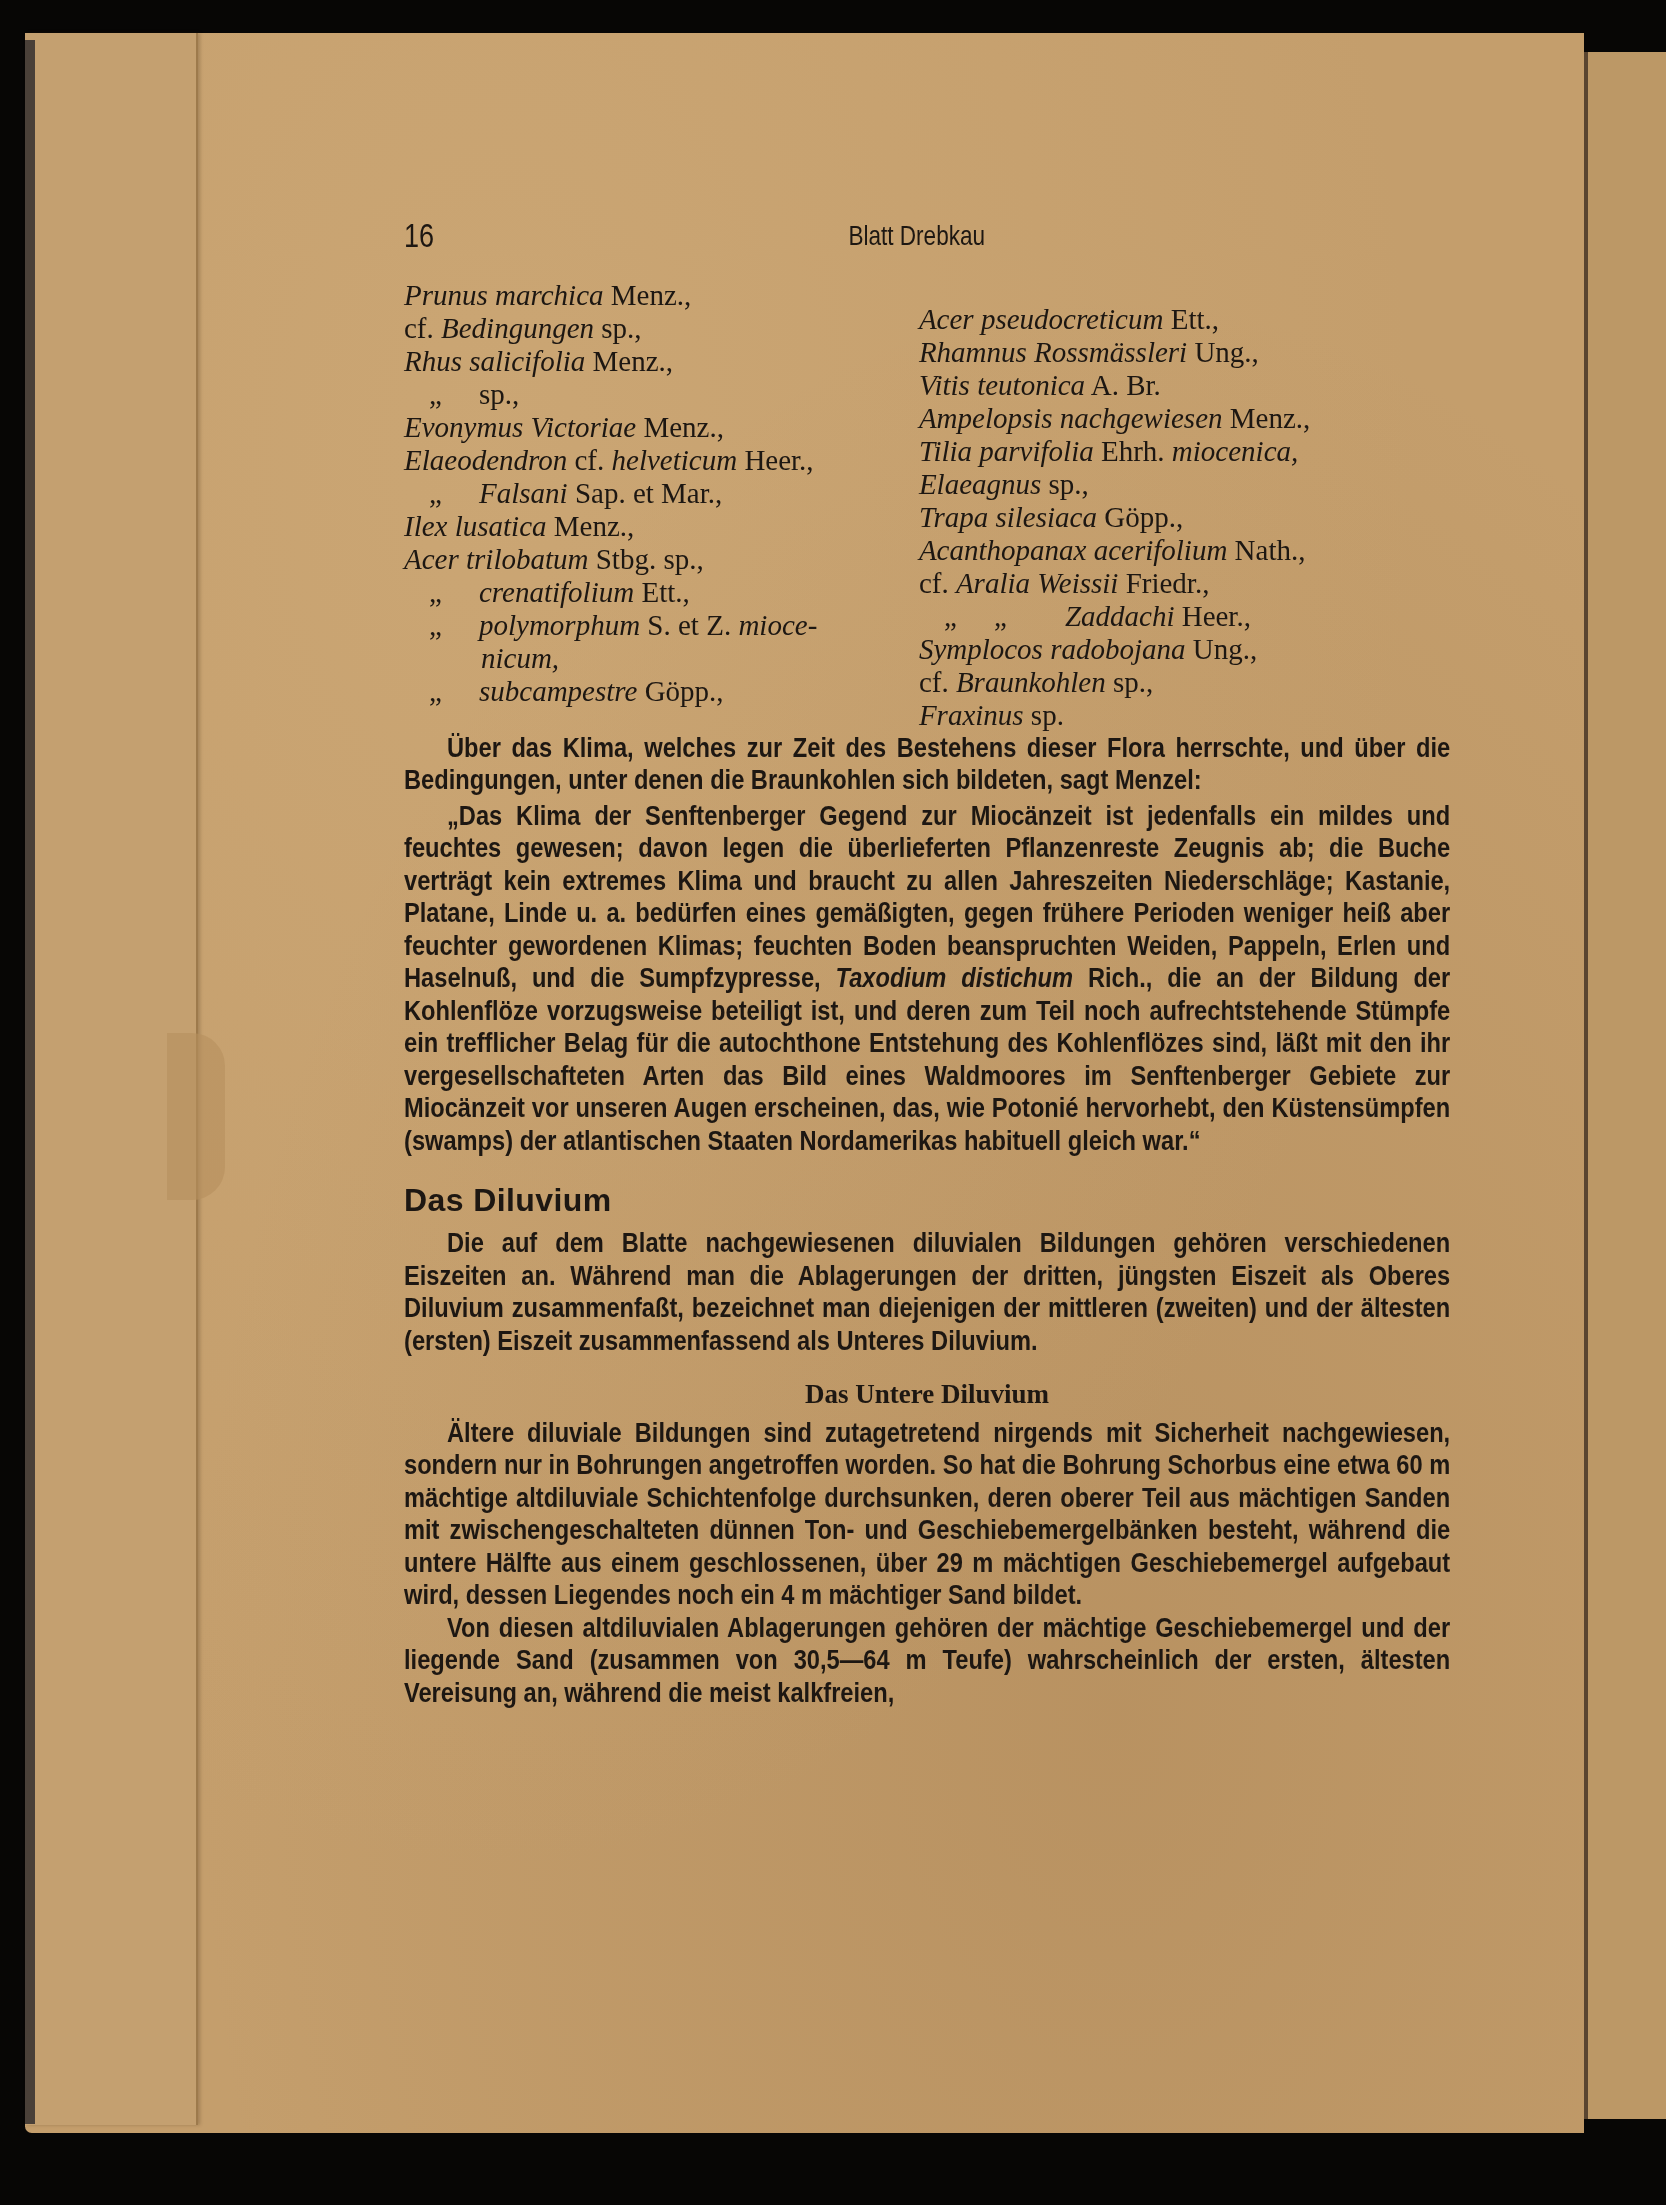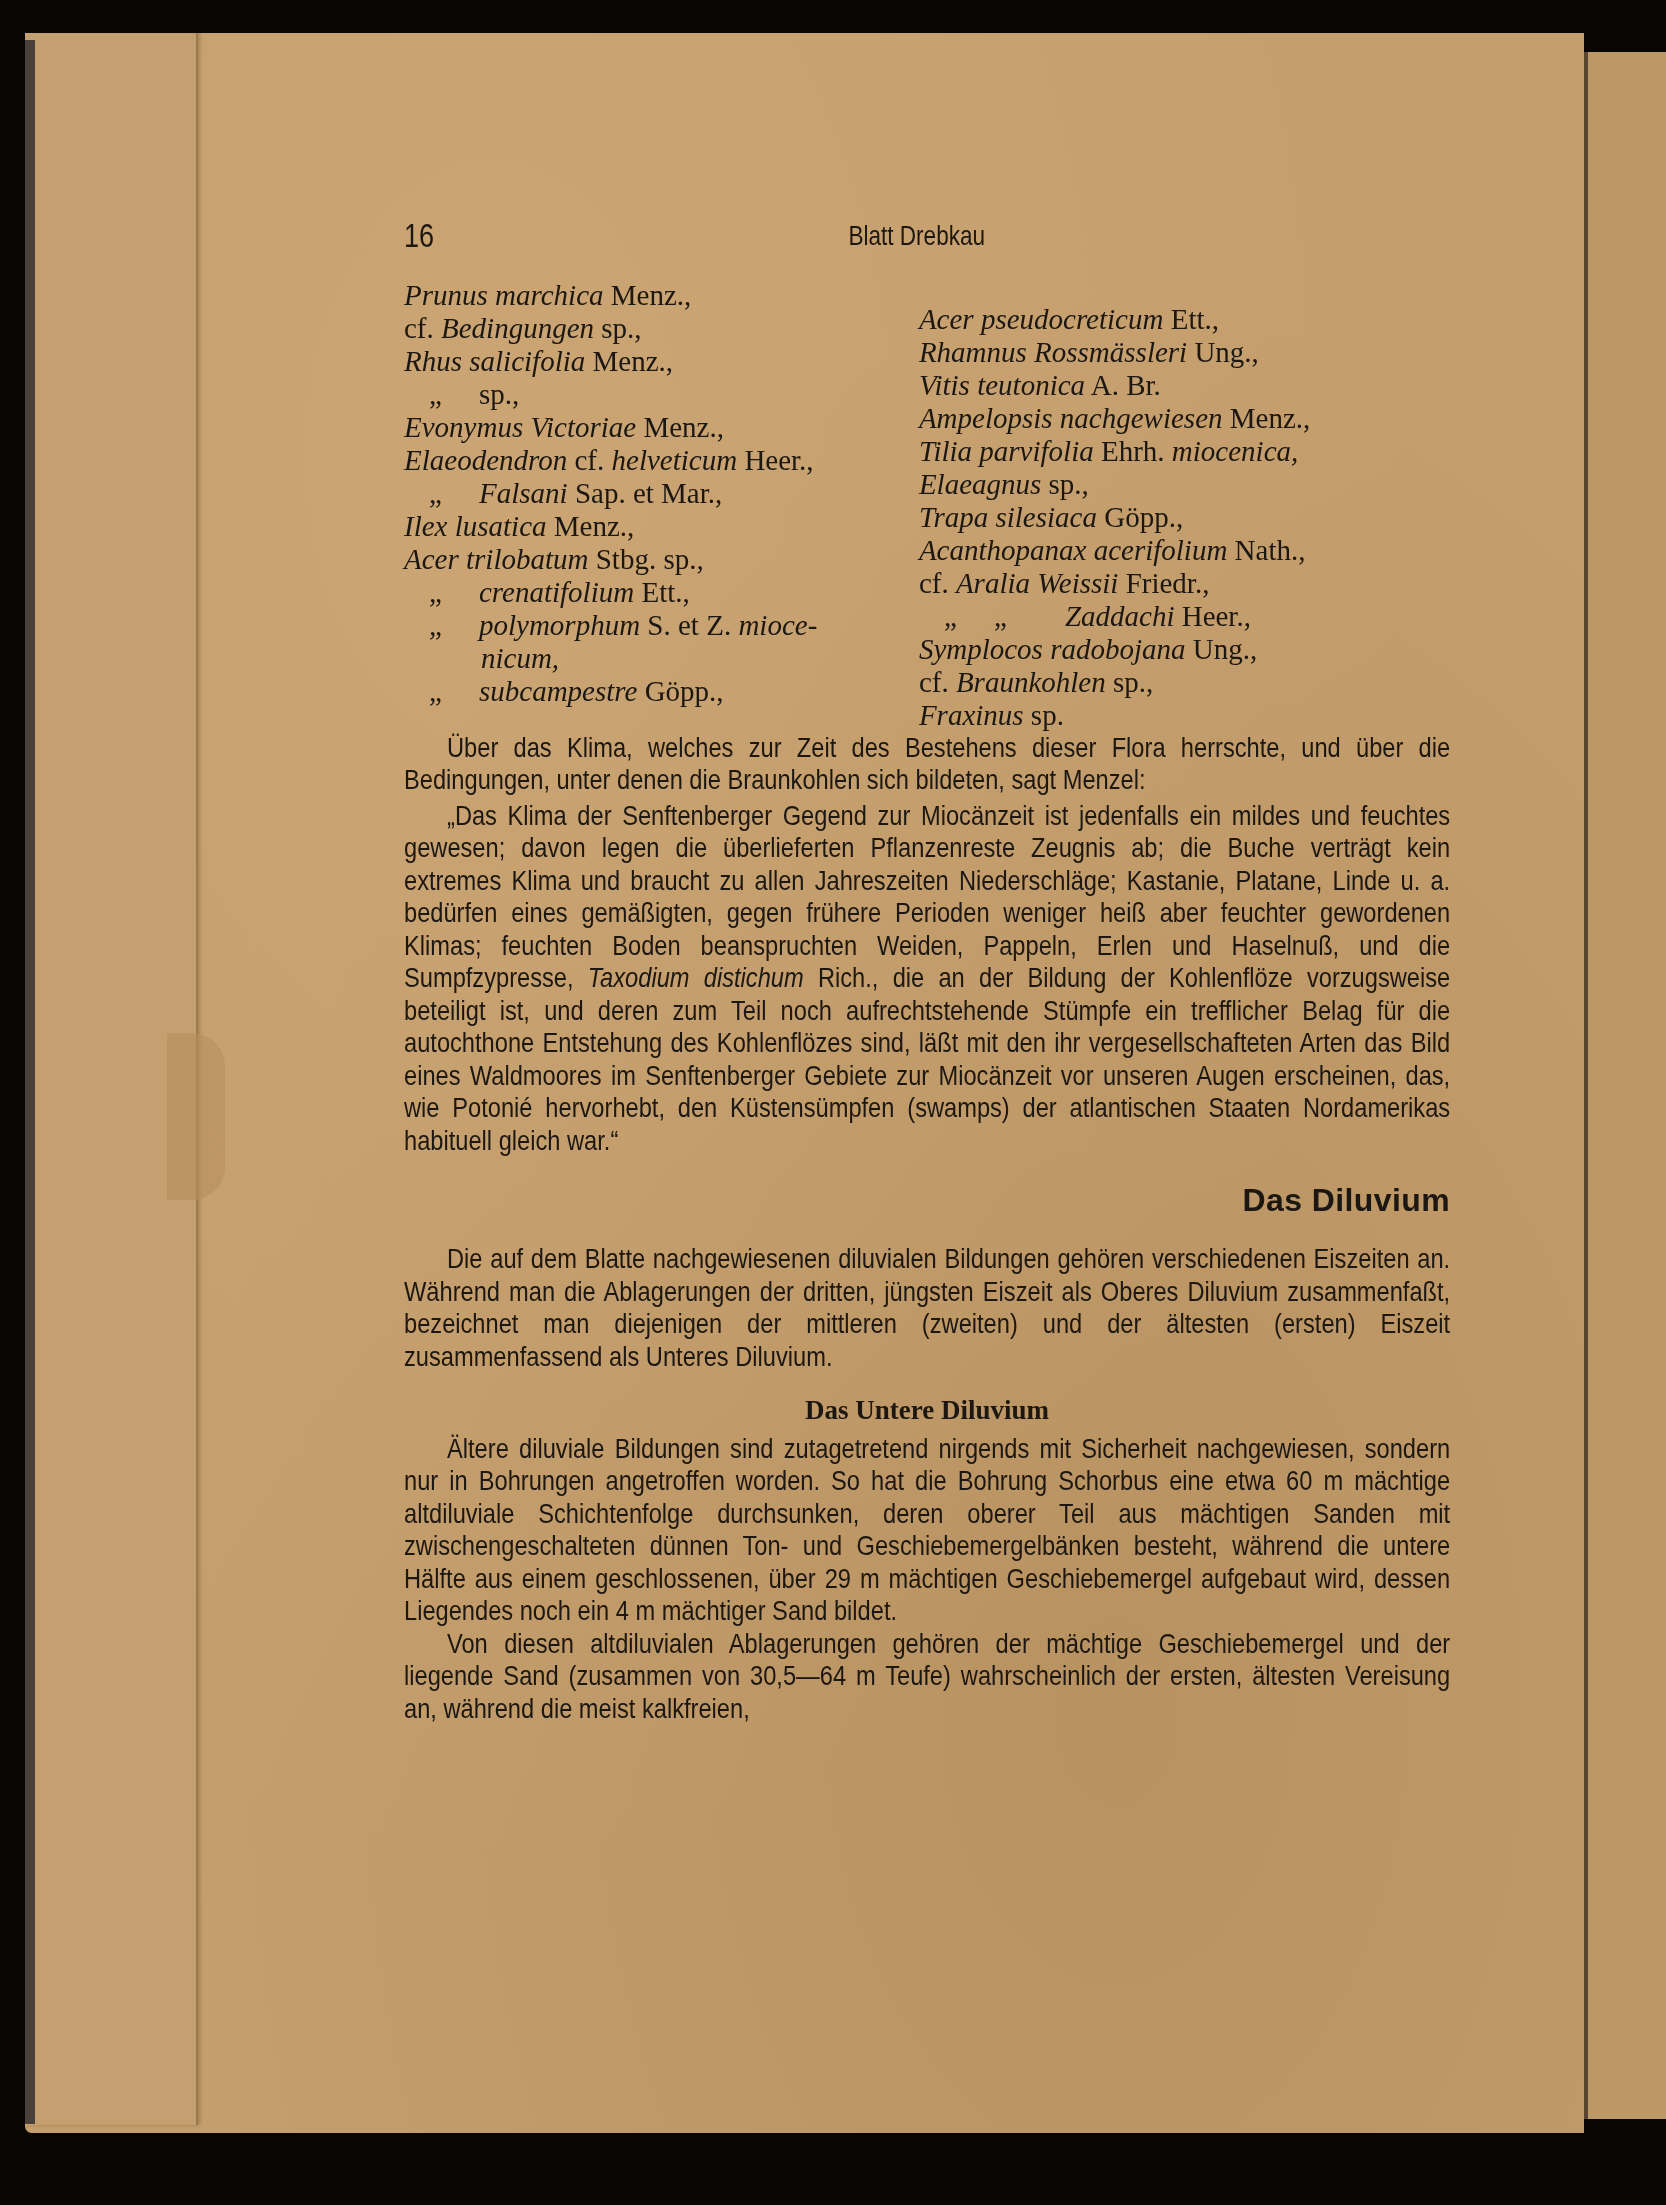--- a/index.html
+++ b/index.html
@@ -63,32 +63,33 @@
   .sp-item.indent1 { padding-left: 25px; }
   .sp-item.cont { padding-left: 77px; }
   .ditto { display: inline-block; width: 50px; font-style: normal; }
   .ditto2 { display: inline-block; width: 71px; font-style: normal; }
   .it { font-style: italic; }
   .prose {
     font-family: "Liberation Sans Narrow", "Liberation Sans", sans-serif;
     font-size: 27.5px; line-height: 32.5px;
     text-align: justify;
     margin: 0;
+    font-weight: bold;
   }
   .prose .inner {
     display: block;
     transform: scaleX(0.86); transform-origin: left;
     width: 116.3%;
   }
   .para { text-indent: 50px; margin: 0; }
   .para.q { margin-top: 3.3px; }
   .section-heading {
     font-family: "Liberation Sans", sans-serif;
-    font-weight: bold; font-size: 32px; text-align: right;
-    margin: 25px 0 24px 0;
+    font-weight: bold; font-size: 32px; text-align: left;
+    margin: 25px 0 8px 0;
     letter-spacing: 0.4px;
   }
   .subsection-heading {
     font-family: "Liberation Serif", serif;
     font-weight: bold; font-size: 27px; text-align: center;
     margin: 21.7px 0 6.7px 0;
   }
 </style>
 </head>
 <body>

